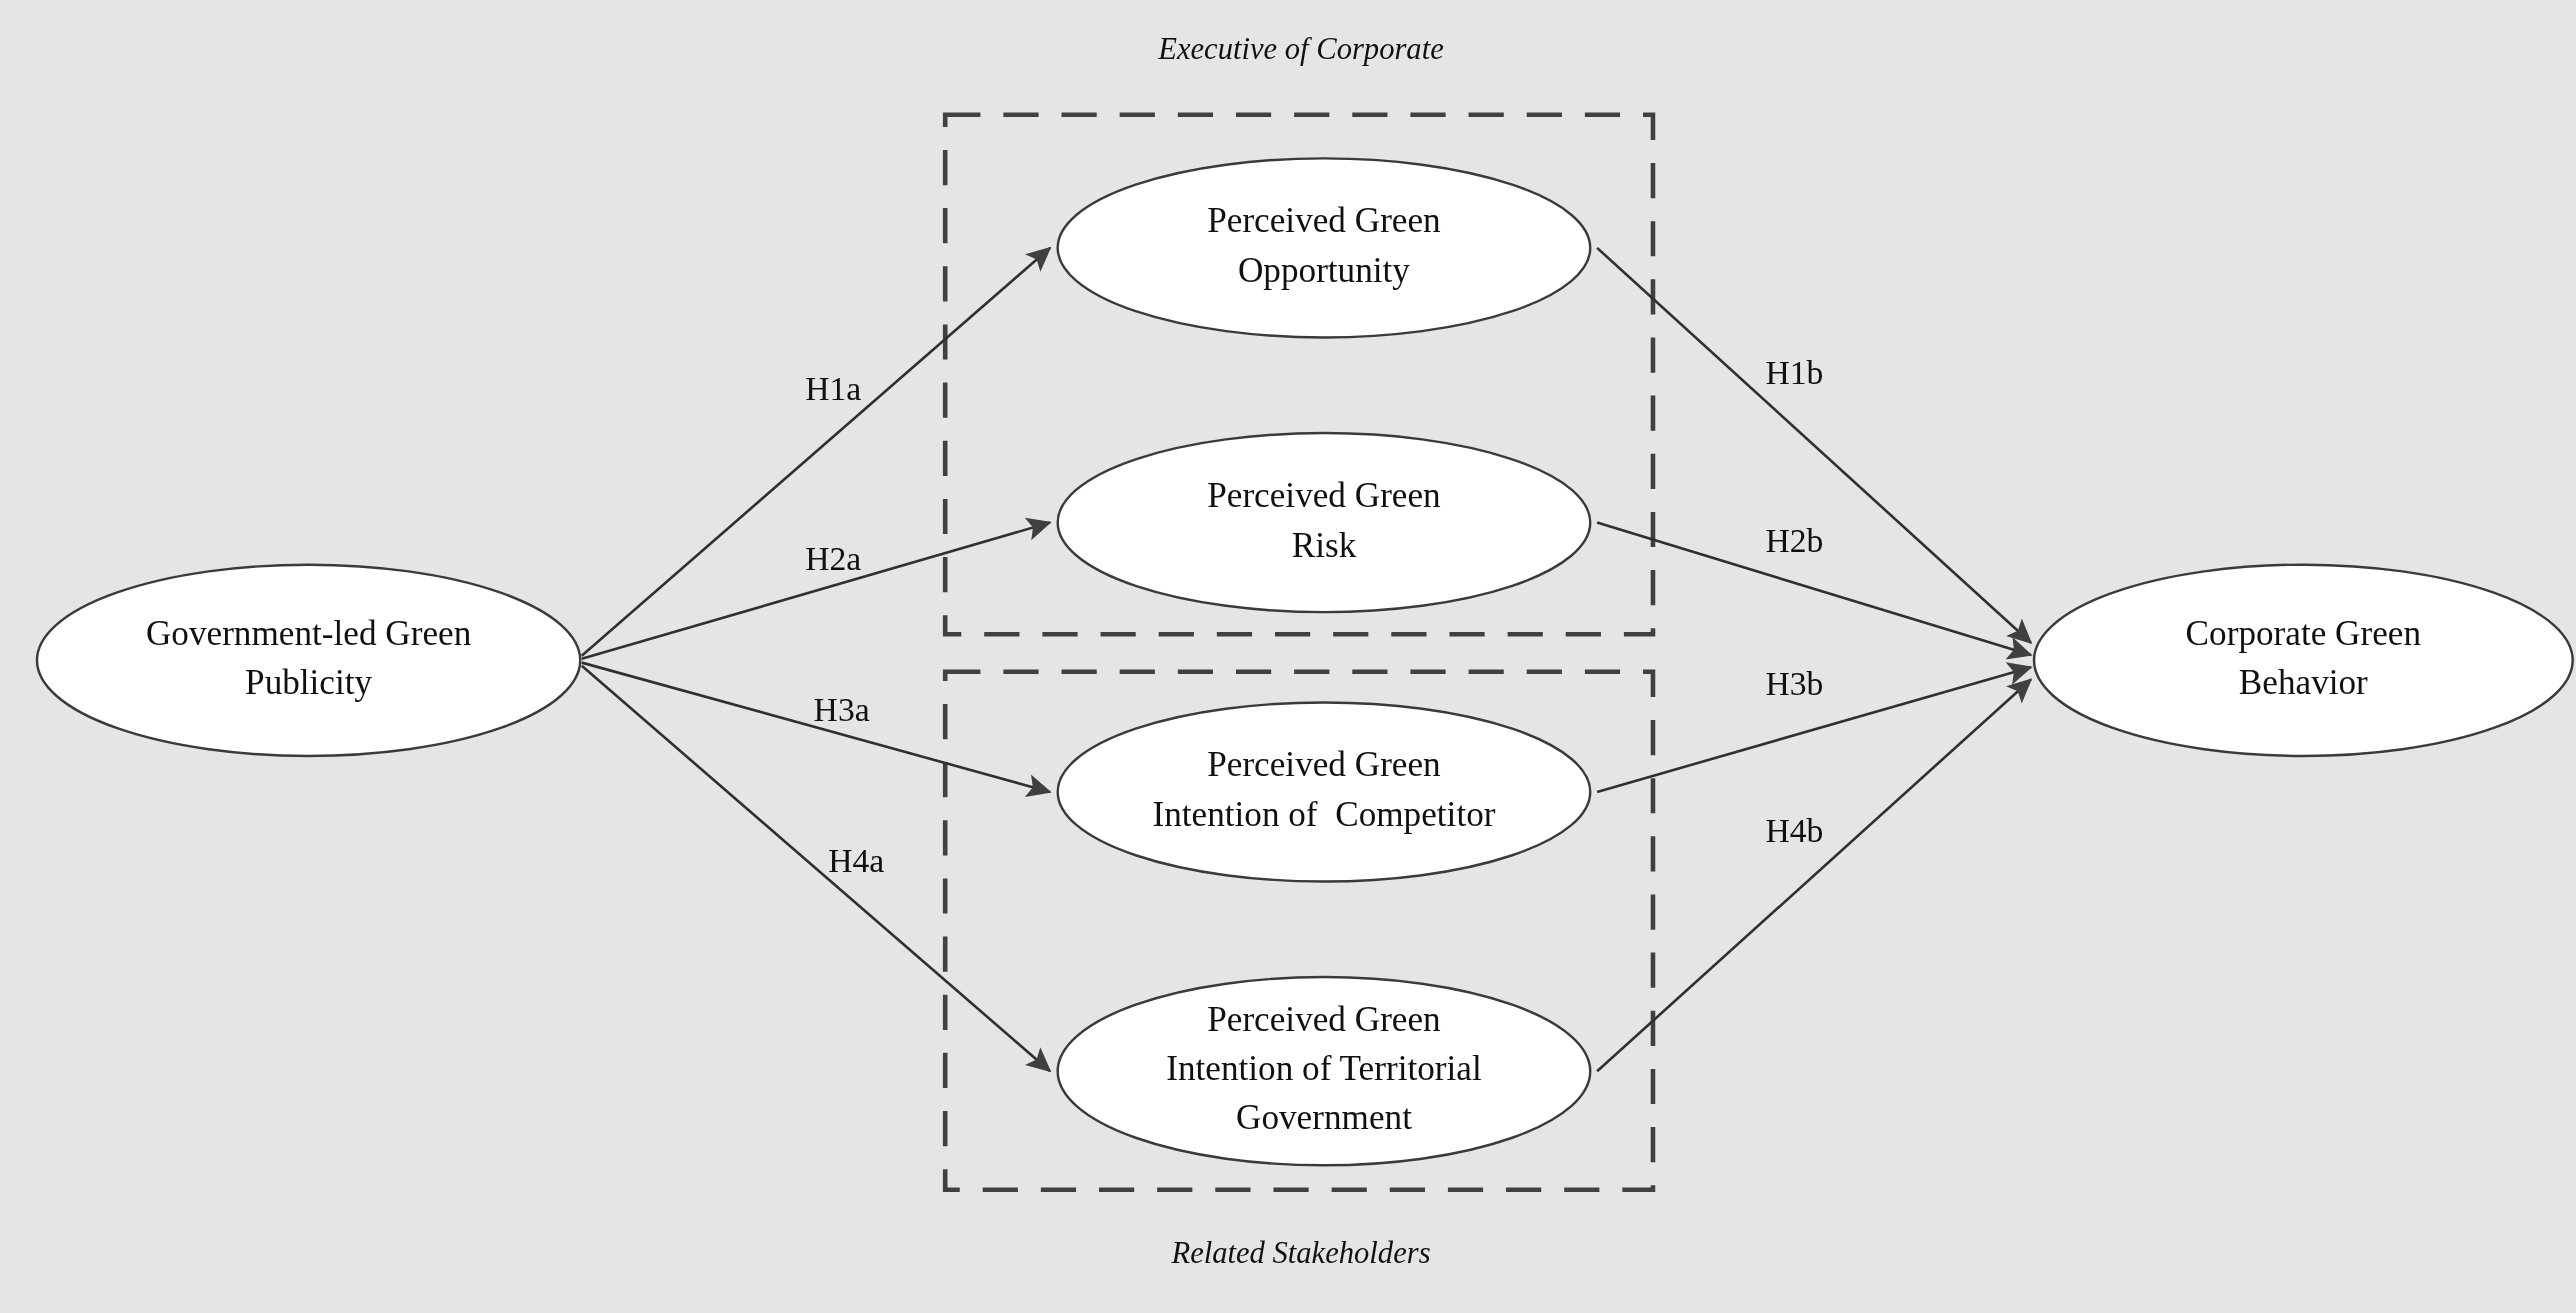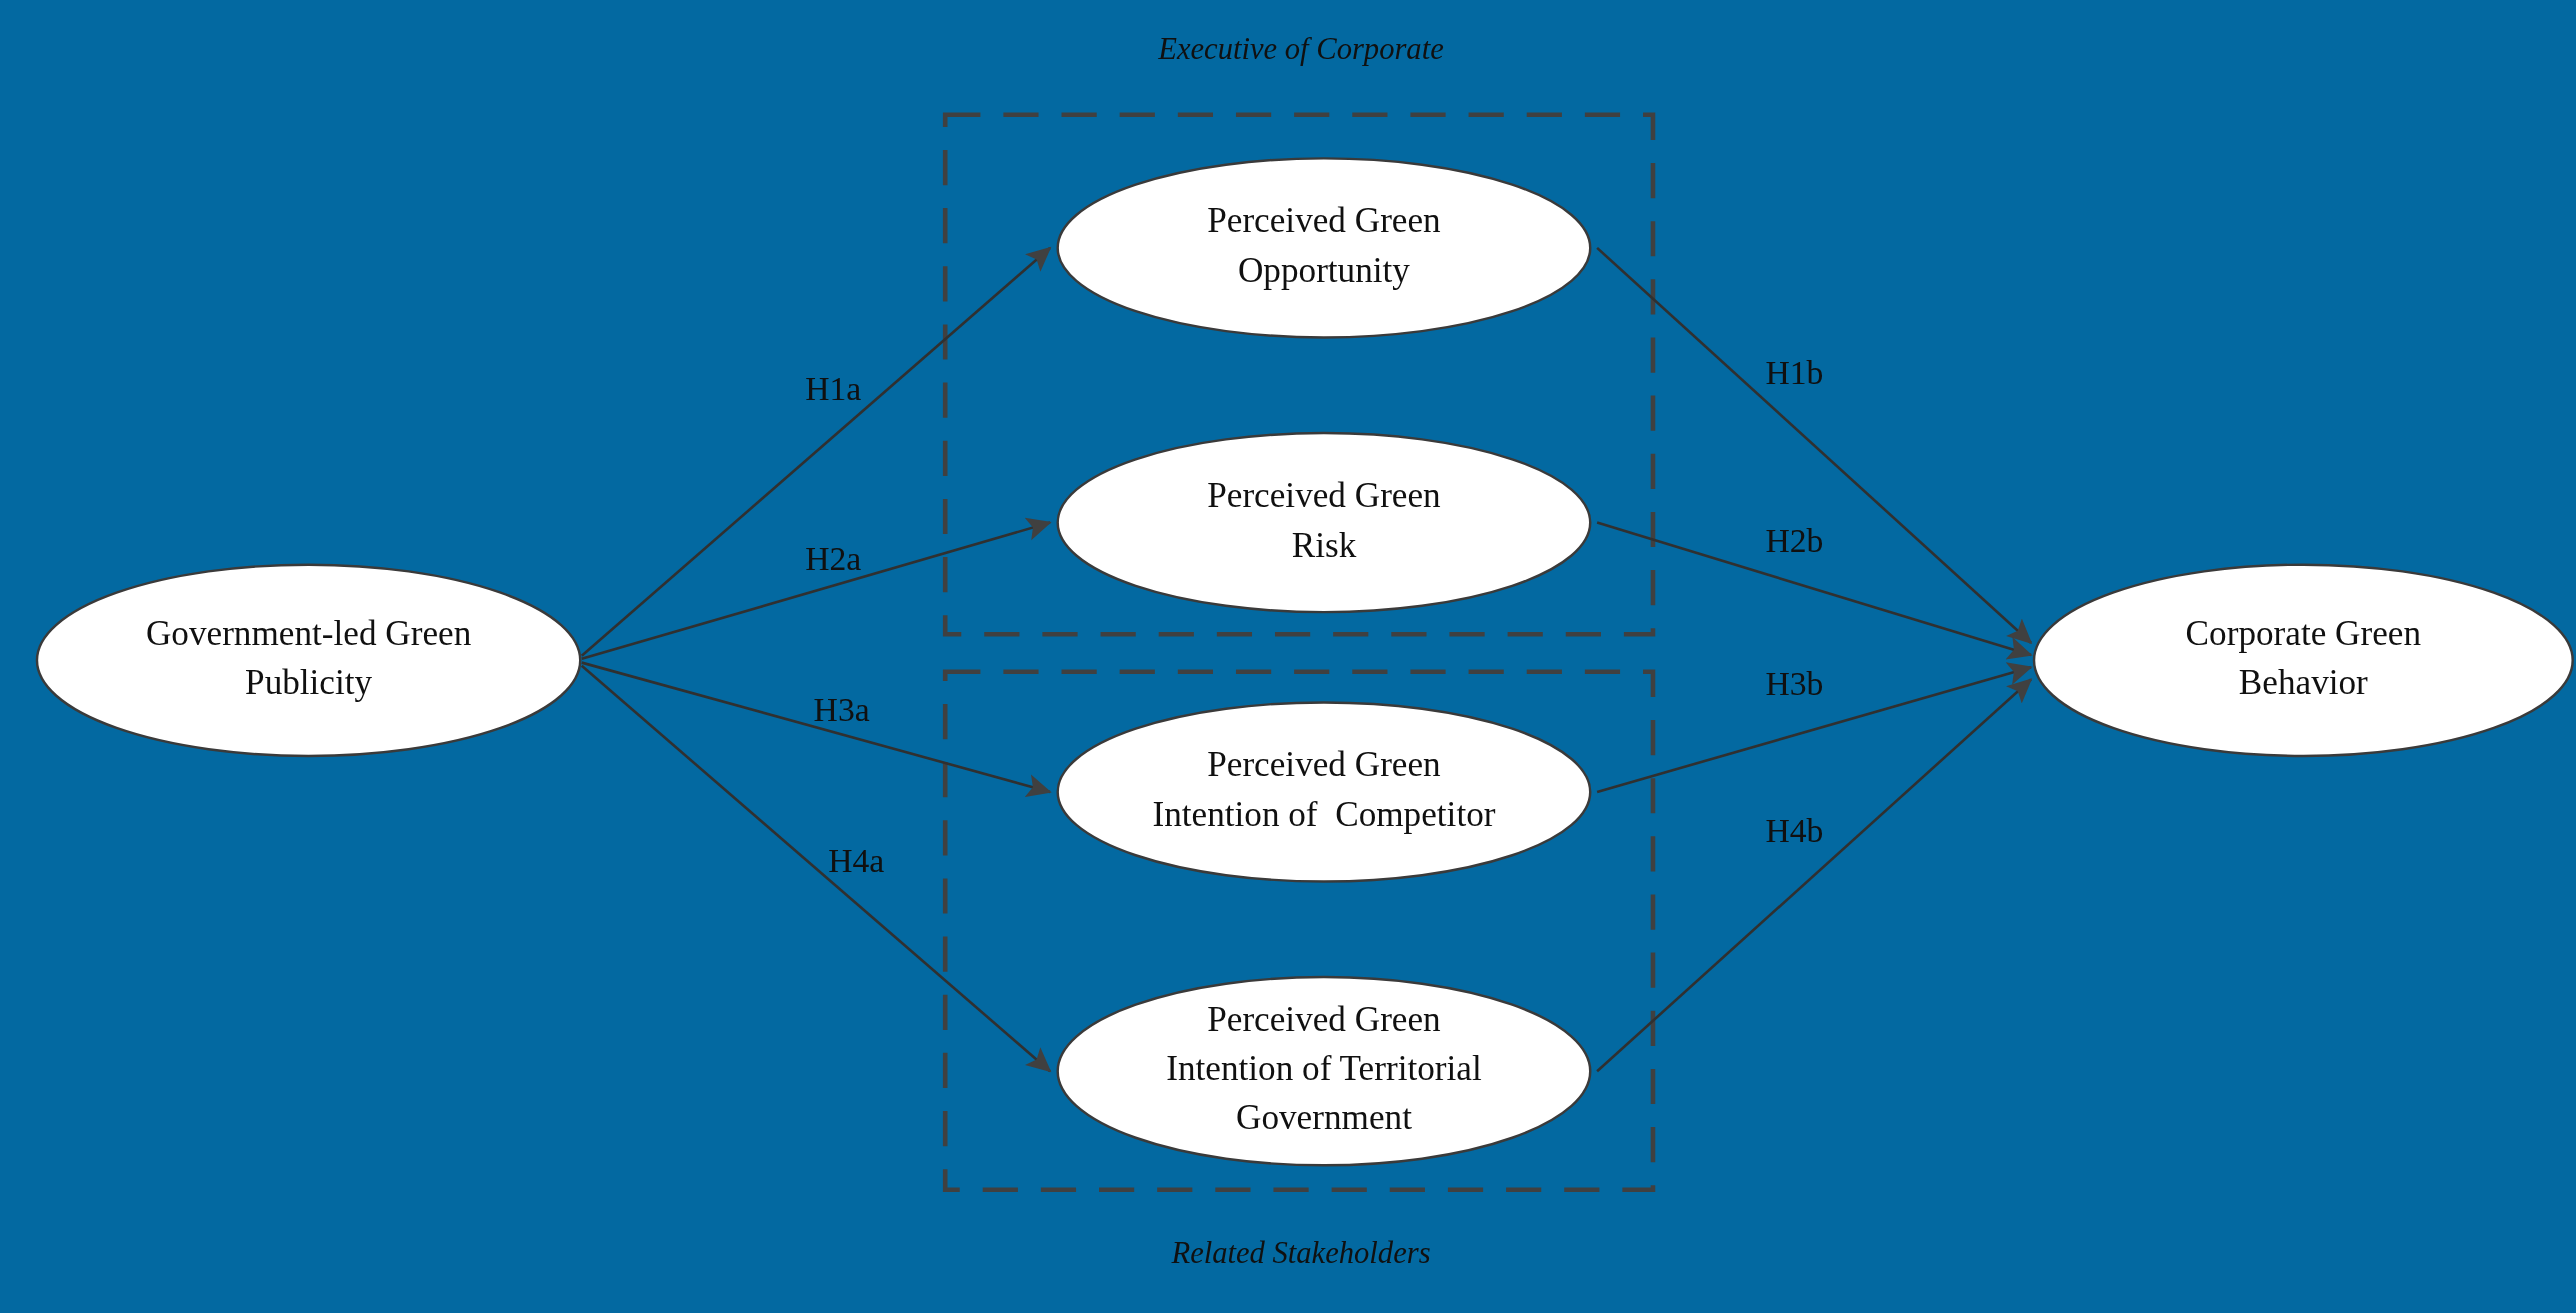--- a/index.html
+++ b/index.html
@@ -4,21 +4,21 @@
 <style>
   html, body {
     margin: 0;
     padding: 0;
     background: #ffffff;
   }
   #page {
     position: relative;
     width: 2576px;
     height: 1313px;
-    background: #0369a1;
+    background: #e5e5e5;
     overflow: hidden;
     font-family: "Liberation Serif", "DejaVu Serif", serif;
   }
   svg.diagram {
     position: absolute;
     top: 0;
     left: 0;
     width: 2576px;
     height: 1313px;
   }

